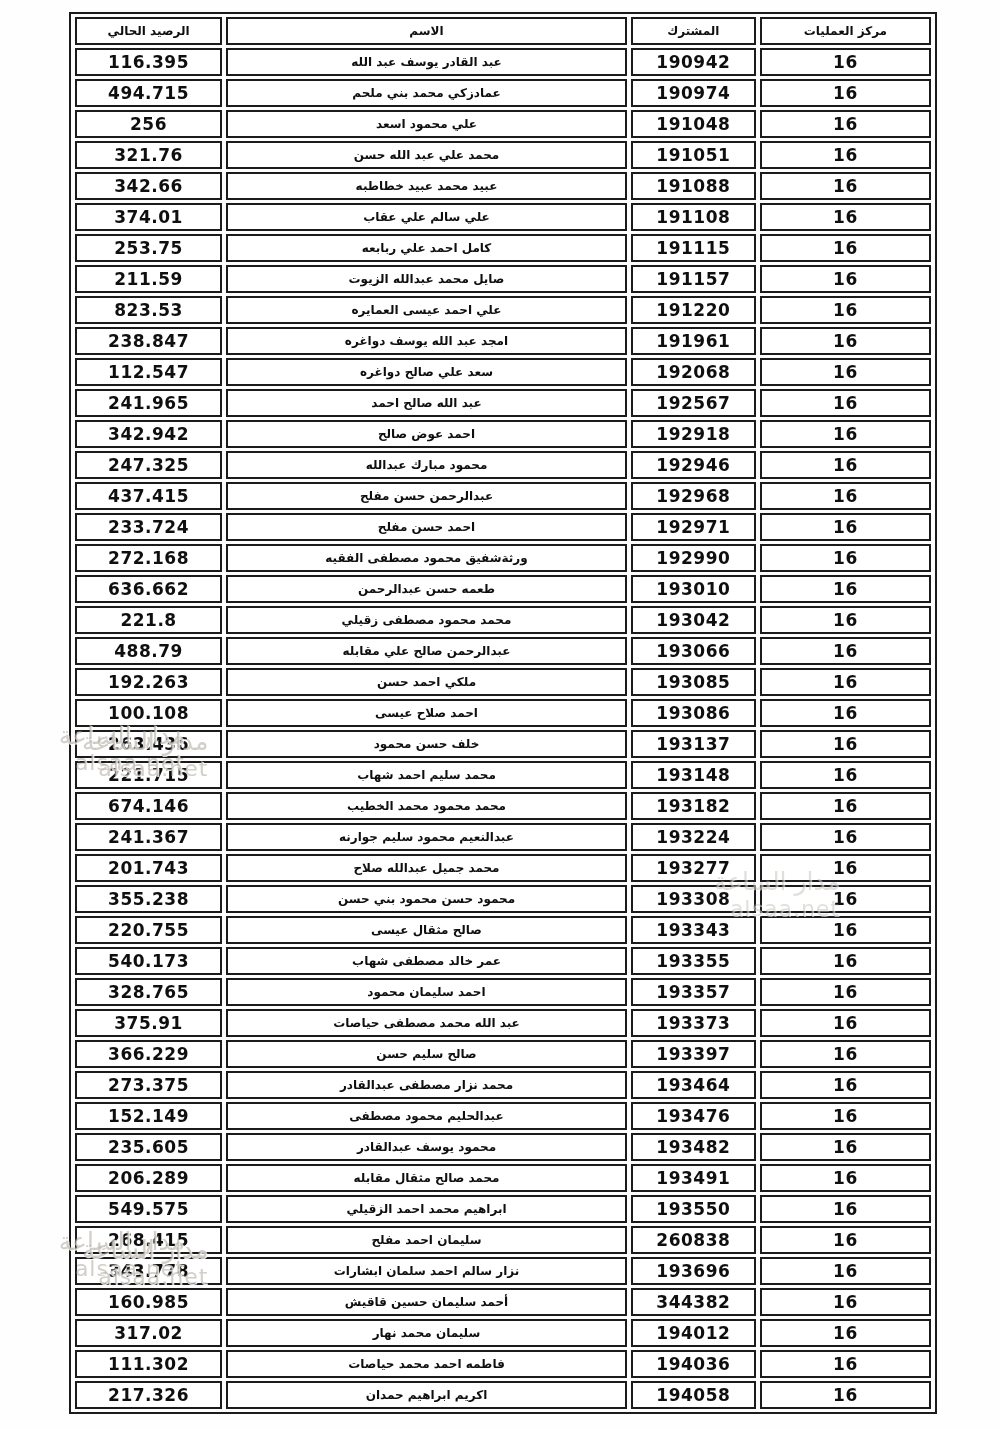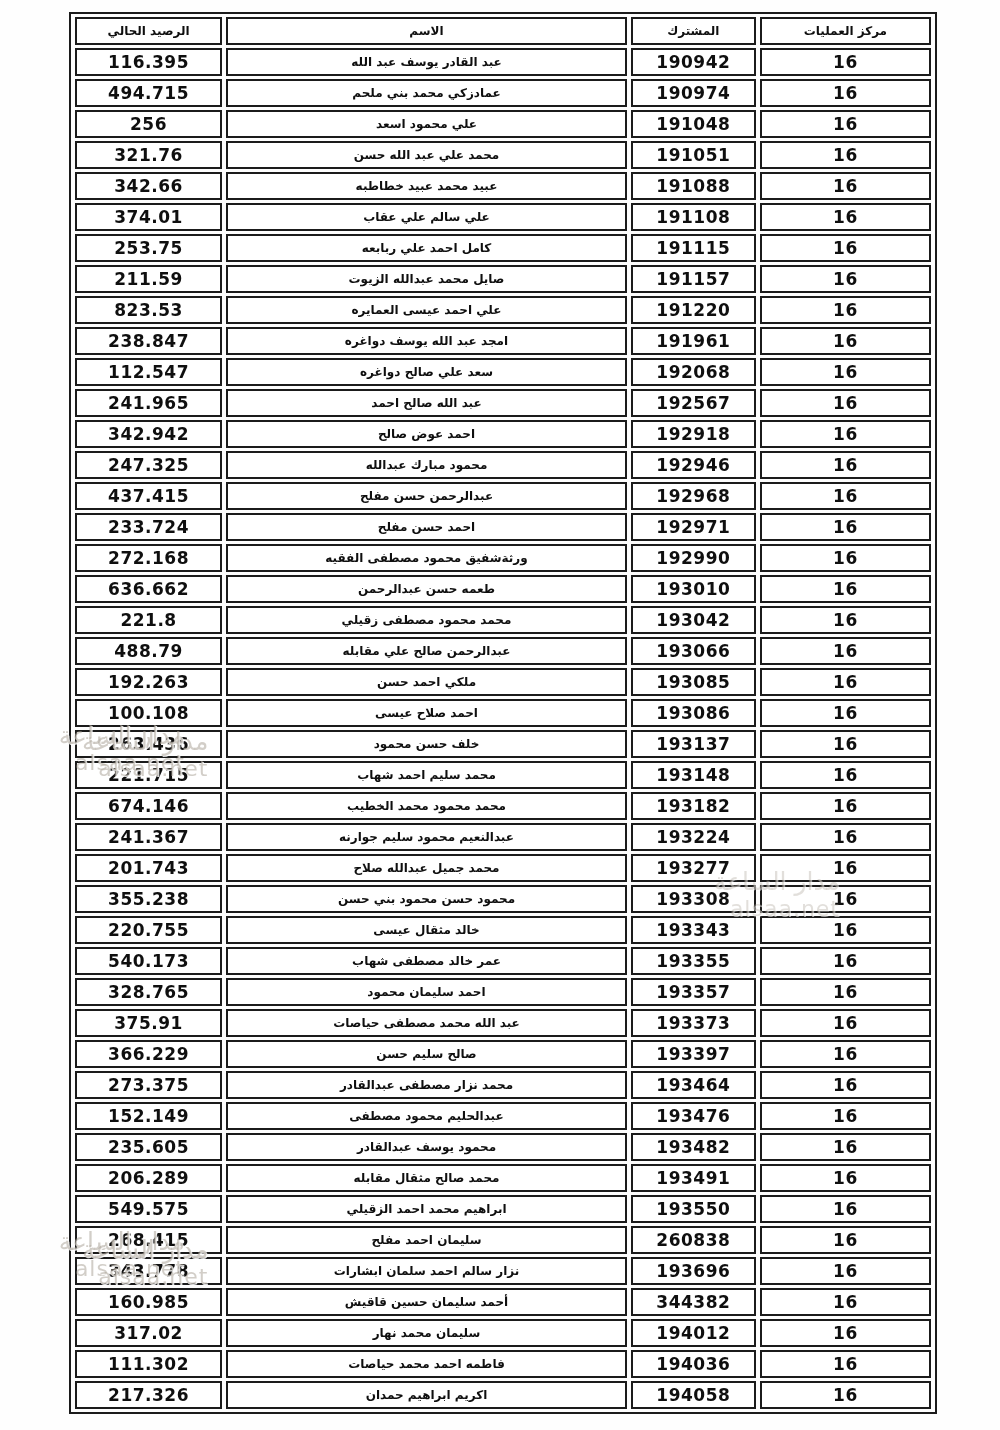--- a/index.html
+++ b/index.html
@@ -261,21 +261,21 @@
         </tr>
         <tr>
           <td class="cell-center">16</td>
           <td class="cell-subscriber">193308</td>
           <td class="cell-name">محمود حسن محمود بني حسن</td>
           <td class="cell-balance">355.238</td>
         </tr>
         <tr>
           <td class="cell-center">16</td>
           <td class="cell-subscriber">193343</td>
-          <td class="cell-name">خالد مثقال عيسى</td>
+          <td class="cell-name">صالح مثقال عيسى</td>
           <td class="cell-balance">220.755</td>
         </tr>
         <tr>
           <td class="cell-center">16</td>
           <td class="cell-subscriber">193355</td>
           <td class="cell-name">عمر خالد مصطفى شهاب</td>
           <td class="cell-balance">540.173</td>
         </tr>
         <tr>
           <td class="cell-center">16</td>

